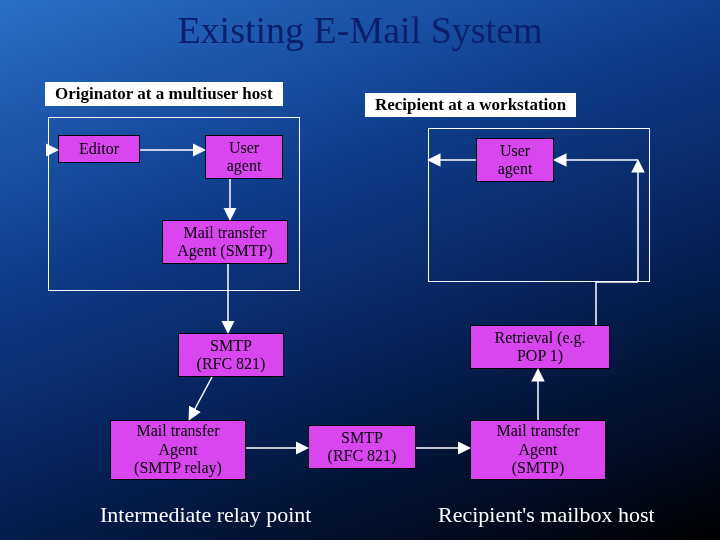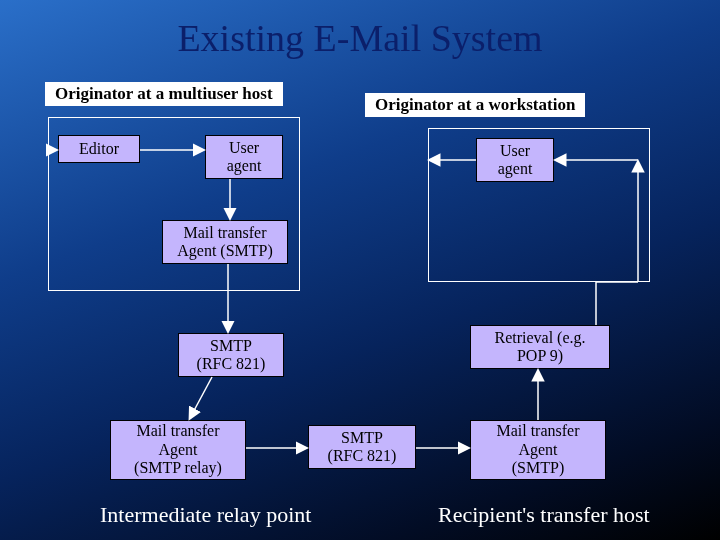--- a/index.html
+++ b/index.html
@@ -4,70 +4,70 @@
 <style>
   html,body{margin:0;padding:0}
   body{
     width:720px;height:540px;
     background:linear-gradient(160deg,#2a6fc9 0%,#0f3d8a 35%,#06235c 60%,#020c24 85%,#000 100%);
     font-family:"Times New Roman",Times,serif;
     position:relative;overflow:hidden;color:#fff;
   }
   .title{
     position:absolute;top:8px;left:0;right:0;text-align:center;
-    color:#0b1f6a;font-size:38px;font-weight:400;margin-top:8px;
+    color:#0b1f6a;font-size:38px;font-weight:400;
   }
   .box{
-    position:absolute;background:#c4b5fd;color:#000;border:1px solid #000;
+    position:absolute;background:#d946ef;color:#000;border:1px solid #000;
     display:flex;align-items:center;justify-content:center;text-align:center;
     font-size:16px;line-height:1.15;padding:2px 4px;box-sizing:border-box;
   }
   .lbl{position:absolute;background:#fff;color:#000;font-weight:bold;font-size:17px;padding:2px 10px}
   .caption{position:absolute;color:#fff;font-size:22px}
   .frame{position:absolute;border:1px solid #fff}
   svg.arrows{position:absolute;top:0;left:0;width:720px;height:540px;pointer-events:none}
   line.a{stroke:#fff;stroke-width:1.5}
   marker path{fill:#fff}
 </style>
 </head>
 <body>
 
 <div class="title">Existing E-Mail System</div>
 
 <div class="lbl" style="left:45px;top:82px">Originator at a multiuser host</div>
-<div class="lbl" style="left:365px;top:93px">Originator at a workstation</div>
+<div class="lbl" style="left:365px;top:93px">Recipient at a workstation</div>
 
 <div class="frame" style="left:48px;top:117px;width:250px;height:172px"></div>
 <div class="frame" style="left:428px;top:128px;width:220px;height:152px"></div>
 
 <div class="box" style="left:58px;top:135px;width:82px;height:28px">Editor</div>
 <div class="box" style="left:205px;top:135px;width:78px;height:44px;white-space:pre-line">User
 agent</div>
 <div class="box" style="left:476px;top:138px;width:78px;height:44px;white-space:pre-line">User
 agent</div>
 
 <div class="box" style="left:162px;top:220px;width:126px;height:44px;white-space:pre-line">Mail transfer
 Agent (SMTP)</div>
 
 <div class="box" style="left:178px;top:333px;width:106px;height:44px;white-space:pre-line">SMTP
 (RFC 821)</div>
 <div class="box" style="left:470px;top:325px;width:140px;height:44px;white-space:pre-line">Retrieval (e.g.
-POP 9)</div>
+POP 1)</div>
 
 <div class="box" style="left:110px;top:420px;width:136px;height:60px;white-space:pre-line">Mail transfer
 Agent
 (SMTP relay)</div>
 <div class="box" style="left:308px;top:425px;width:108px;height:44px;white-space:pre-line">SMTP
 (RFC 821)</div>
 <div class="box" style="left:470px;top:420px;width:136px;height:60px;white-space:pre-line">Mail transfer
 Agent
 (SMTP)</div>
 
 <div class="caption" style="left:100px;top:502px">Intermediate relay point</div>
-<div class="caption" style="left:438px;top:502px">Recipient's transfer host</div>
+<div class="caption" style="left:438px;top:502px">Recipient's mailbox host</div>
 
 <svg class="arrows">
   <defs>
     <marker id="ah" markerWidth="9" markerHeight="9" refX="7" refY="4.5" orient="auto">
       <path d="M0,0 L9,4.5 L0,9 z"></path>
     </marker>
   </defs>
 
   <line class="a" x1="48" y1="150" x2="56" y2="150" marker-end="url(#ah)"></line>
 

